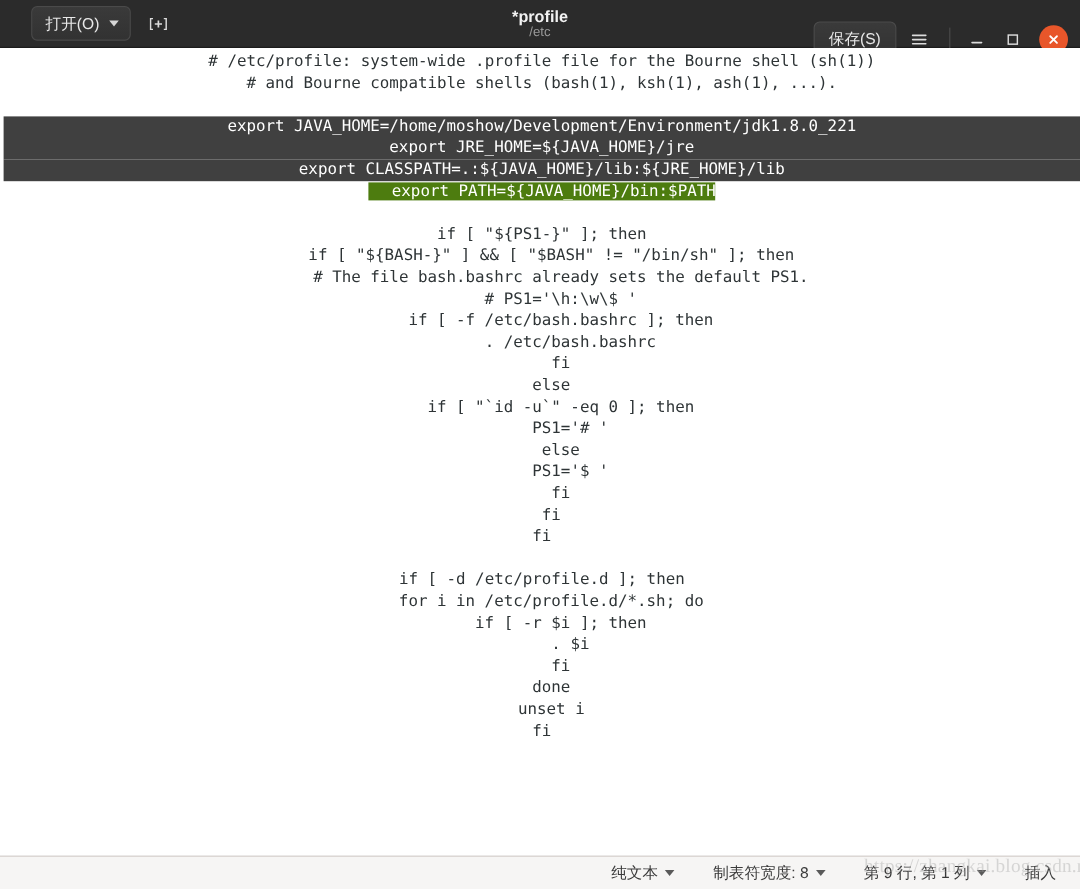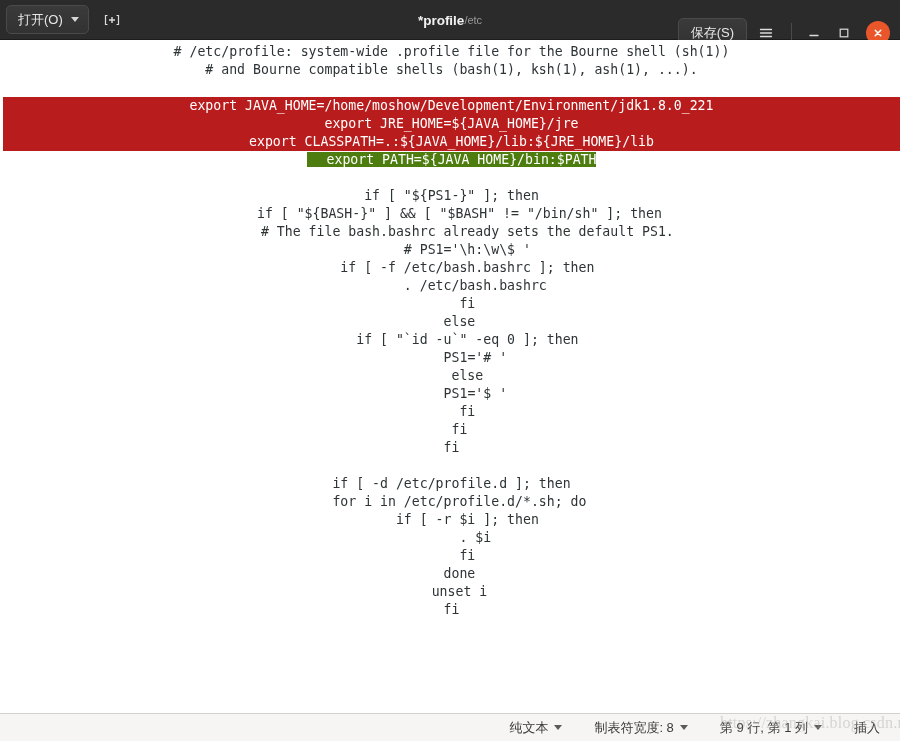--- a/index.html
+++ b/index.html
@@ -46,20 +46,21 @@
     height: 27px;
     padding: 0 9px 0 11px;
     border: 1px solid #4a4a4a;
     border-radius: 5px;
     background: linear-gradient(#3a3a3a, #323232);
     color: #e8e8e8;
     font-size: 13px;
     line-height: 1;
     white-space: nowrap;
     cursor: pointer;
+    margin-left: 20px;
   }
   .btn-save {
     display: flex;
     align-items: center;
     height: 27px;
     padding: 0 12px;
     border: 1px solid #4a4a4a;
     border-radius: 5px;
     background: linear-gradient(#3a3a3a, #323232);
     color: #e8e8e8;
@@ -83,21 +84,21 @@
     border-radius: 5px;
     cursor: pointer;
     color: #dcdcdc;
   }
   .titlebox {
     position: absolute;
     left: 0; right: 0;
     top: 0;
     height: 40px;
     display: flex;
-    flex-direction: row;
+    flex-direction: column;
     align-items: center;
     justify-content: center;
     pointer-events: none;
   }
   .title-main {
     color: #f2f2f2;
     font-size: 13.5px;
     font-weight: bold;
     line-height: 15px;
   }
@@ -152,21 +153,21 @@
     padding: 3px 0 0 3px;
     box-sizing: border-box;
   }
   .line { height: 18px; text-align: center; }
   .line .sel {
     background: #4d7c0f;
     color: #ffffff;
     padding-left: 20px;
   }
   .line.full-sel {
-    background: #b91c1c;
+    background: #404040;
     color: #ffffff;
   }
 
   
   .statusbar {
     position: absolute;
     left: 0;
     top: 713px;
     width: 900px;
     height: 28px;

